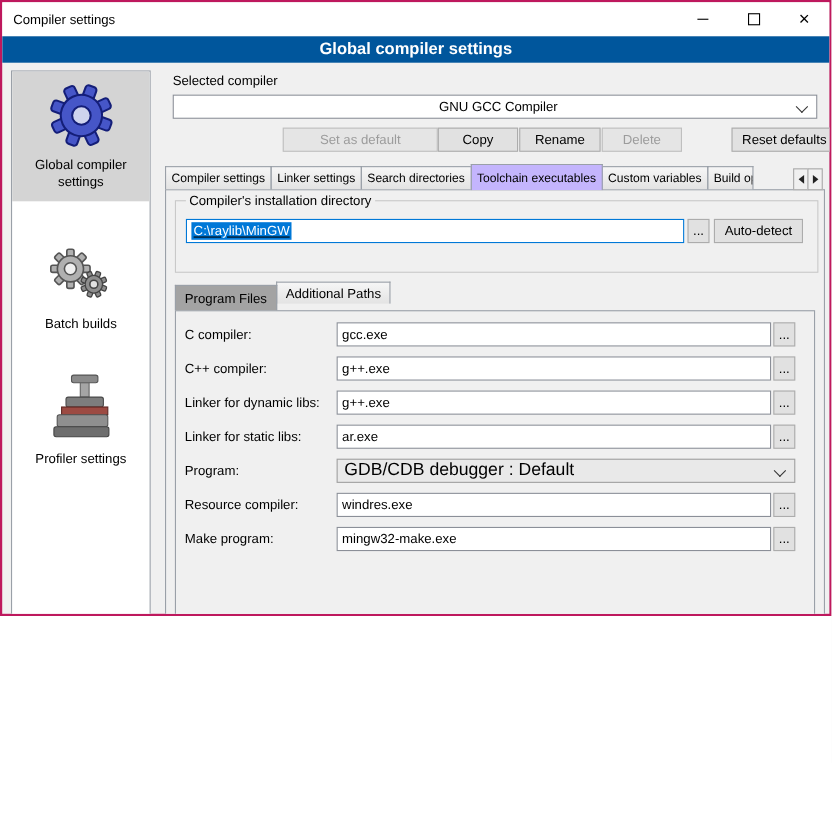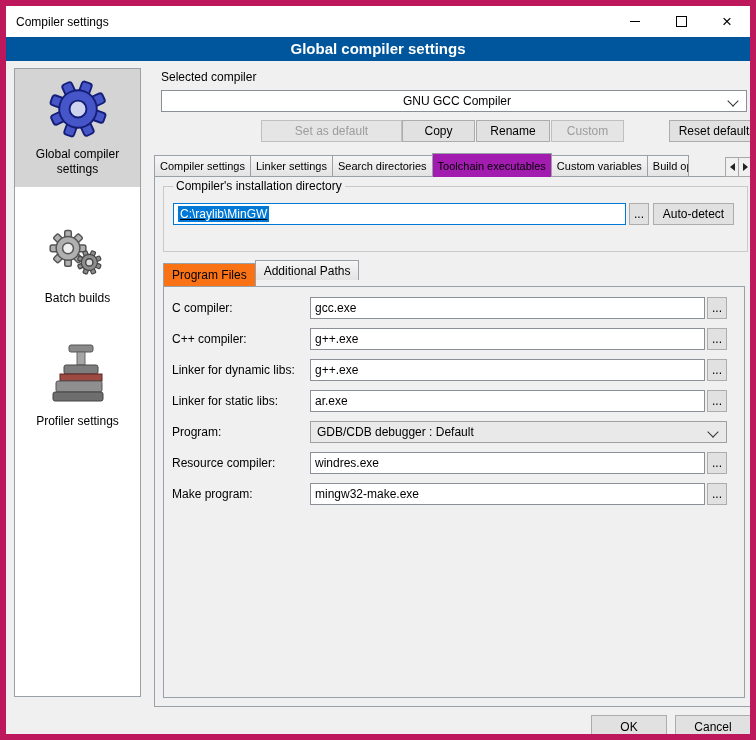--- a/index.html
+++ b/index.html
@@ -1,17 +1,17 @@
 <!DOCTYPE html>
 <html><head>
 <meta charset="utf-8">
 <style>
   html,body{margin:0;padding:0;background:#fff;}
   body{width:756px;height:740px;font-family:"Liberation Sans",sans-serif;font-size:12px;color:#000;}
-  .window{position:relative;width:756px;height:740px;background:#f0f0f0;border:6px solid #be185d;box-sizing:border-box;overflow:hidden;}
+  .window{position:relative;width:756px;height:560px;background:#f0f0f0;border:2px solid #be185d;box-sizing:border-box;overflow:hidden;}
 
   
   .titlebar{position:absolute;top:0;left:0;right:0;height:31px;background:#fff;display:flex;align-items:center;}
   .title{margin-left:10px;font-size:12px;}
   .wincontrols{margin-left:auto;display:flex;height:100%;}
   .winbtn{width:46px;height:100%;display:flex;align-items:center;justify-content:center;}
   .ic-min{width:10px;height:0;border-top:1px solid #000;display:inline-block;}
   .ic-max{width:9px;height:9px;border:1px solid #000;display:inline-block;}
   .ic-close{font-size:17px;line-height:1;font-weight:400;}
 
@@ -47,21 +47,21 @@
   .b-rename{left:325px;top:52px;width:74px;}
   .b-delete{left:400px;top:52px;width:73px;}
   .b-reset{left:518px;top:52px;width:96px;}
 
   
   .tabstrip{position:absolute;left:3px;top:85px;width:570px;height:24px;display:flex;
             align-items:flex-end;overflow:hidden;z-index:3;}
   .tab{height:21px;line-height:21px;padding:0 5px;font-size:11px;background:linear-gradient(#f6f6f6,#e3e3e3);
        border:1px solid #9aa0a8;border-bottom:none;box-sizing:border-box;white-space:nowrap;
        margin-right:-1px;margin-bottom:1px;}
-  .tab.active{height:24px;line-height:24px;background:#a21caf;position:relative;z-index:4;margin-bottom:0;}
+  .tab.active{height:24px;line-height:24px;background:#c4b5fd;position:relative;z-index:4;margin-bottom:0;}
   .tab.clipped{max-width:42px;overflow:hidden;}
   .tab-scroll{position:absolute;left:574px;top:89px;height:20px;display:flex;z-index:3;}
   .scrollbtn{width:14px;height:20px;background:#f0f0f0;border:1px solid #a8a8a8;box-sizing:border-box;
              display:flex;align-items:center;justify-content:center;margin-right:-1px;}
   .tri-left{width:0;height:0;border:4px solid transparent;border-left:none;border-right:5px solid #222;}
   .tri-right{width:0;height:0;border:4px solid transparent;border-right:none;border-left:5px solid #222;}
 
   .panel{position:absolute;left:3px;top:108px;width:600px;height:531px;border:1px solid #9aa0a8;
          box-sizing:border-box;background:#f0f0f0;z-index:2;}
 
@@ -74,30 +74,30 @@
   .seltext{background:#0078d7;color:#fff;padding:1px 2px;}
   .browse-lg{left:465px;top:16px;width:20px;}
   .autodetect{left:489px;top:16px;width:81px;}
   .note{position:absolute;left:9px;top:43px;width:570px;font-size:11px;color:#8b0000;
         white-space:nowrap;overflow:hidden;}
 
   
   .subtabs{position:absolute;left:8px;top:86px;display:flex;align-items:flex-end;height:23px;z-index:3;}
   .subtab{height:20px;line-height:20px;padding:0 8px;font-size:12px;background:linear-gradient(#f6f6f6,#e3e3e3);
           border:1px solid #9aa0a8;border-bottom:none;margin-right:-1px;margin-bottom:6px;box-sizing:border-box;white-space:nowrap;}
-  .subtab.active{height:23px;line-height:23px;background:#f97316;margin-bottom:0;position:relative;z-index:4;}
+  .subtab.active{height:23px;line-height:23px;background:#a3a3a3;margin-bottom:0;position:relative;z-index:4;}
   .subpanel{position:absolute;left:8px;top:109px;width:582px;height:412px;border:1px solid #9aa0a8;
             background:#f0f0f0;box-sizing:border-box;z-index:2;}
 
   .frow{position:absolute;left:0;width:100%;height:22px;}
   .flabel{position:absolute;left:8px;line-height:22px;}
   .ftext{left:146px;width:395px;top:0;}
   .fbrowse{left:543px;width:20px;top:0;}
   .fselect{position:absolute;left:146px;width:417px;height:22px;background:#e9e9e9;border:1px solid #a0a0a0;
-           box-sizing:border-box;display:flex;align-items:center;padding-left:6px;font-size:12px;}
+           box-sizing:border-box;display:flex;align-items:center;padding-left:6px;font-size:16px;}
   .fselect .chev{position:absolute;right:9px;top:6px;}
 
   .ok{left:585px;top:709px;width:76px;height:23px;}
   .cancel{left:669px;top:709px;width:76px;height:23px;}
 </style>
 </head>
 <body>
 
 <svg width="0" height="0" style="position:absolute" aria-hidden="true">
   <defs>
@@ -172,21 +172,21 @@
     <span class="sc-label">Selected compiler</span>
 
     <div class="combo sc-combo">
       <span>GNU GCC Compiler</span>
       <span class="chev"></span>
     </div>
 
     <button class="btn disabled b-setdef" disabled="">Set as default</button>
     <button class="btn b-copy">Copy</button>
     <button class="btn b-rename">Rename</button>
-    <button class="btn disabled b-delete" disabled="">Custom</button>
+    <button class="btn disabled b-delete" disabled="">Delete</button>
     <button class="btn b-reset">Reset defaults</button>
 
     <div class="tabstrip">
       <div class="tab">Compiler settings</div>
       <div class="tab">Linker settings</div>
       <div class="tab">Search directories</div>
       <div class="tab active">Toolchain executables</div>
       <div class="tab">Custom variables</div>
       <div class="tab clipped">Build options</div>
     </div>

